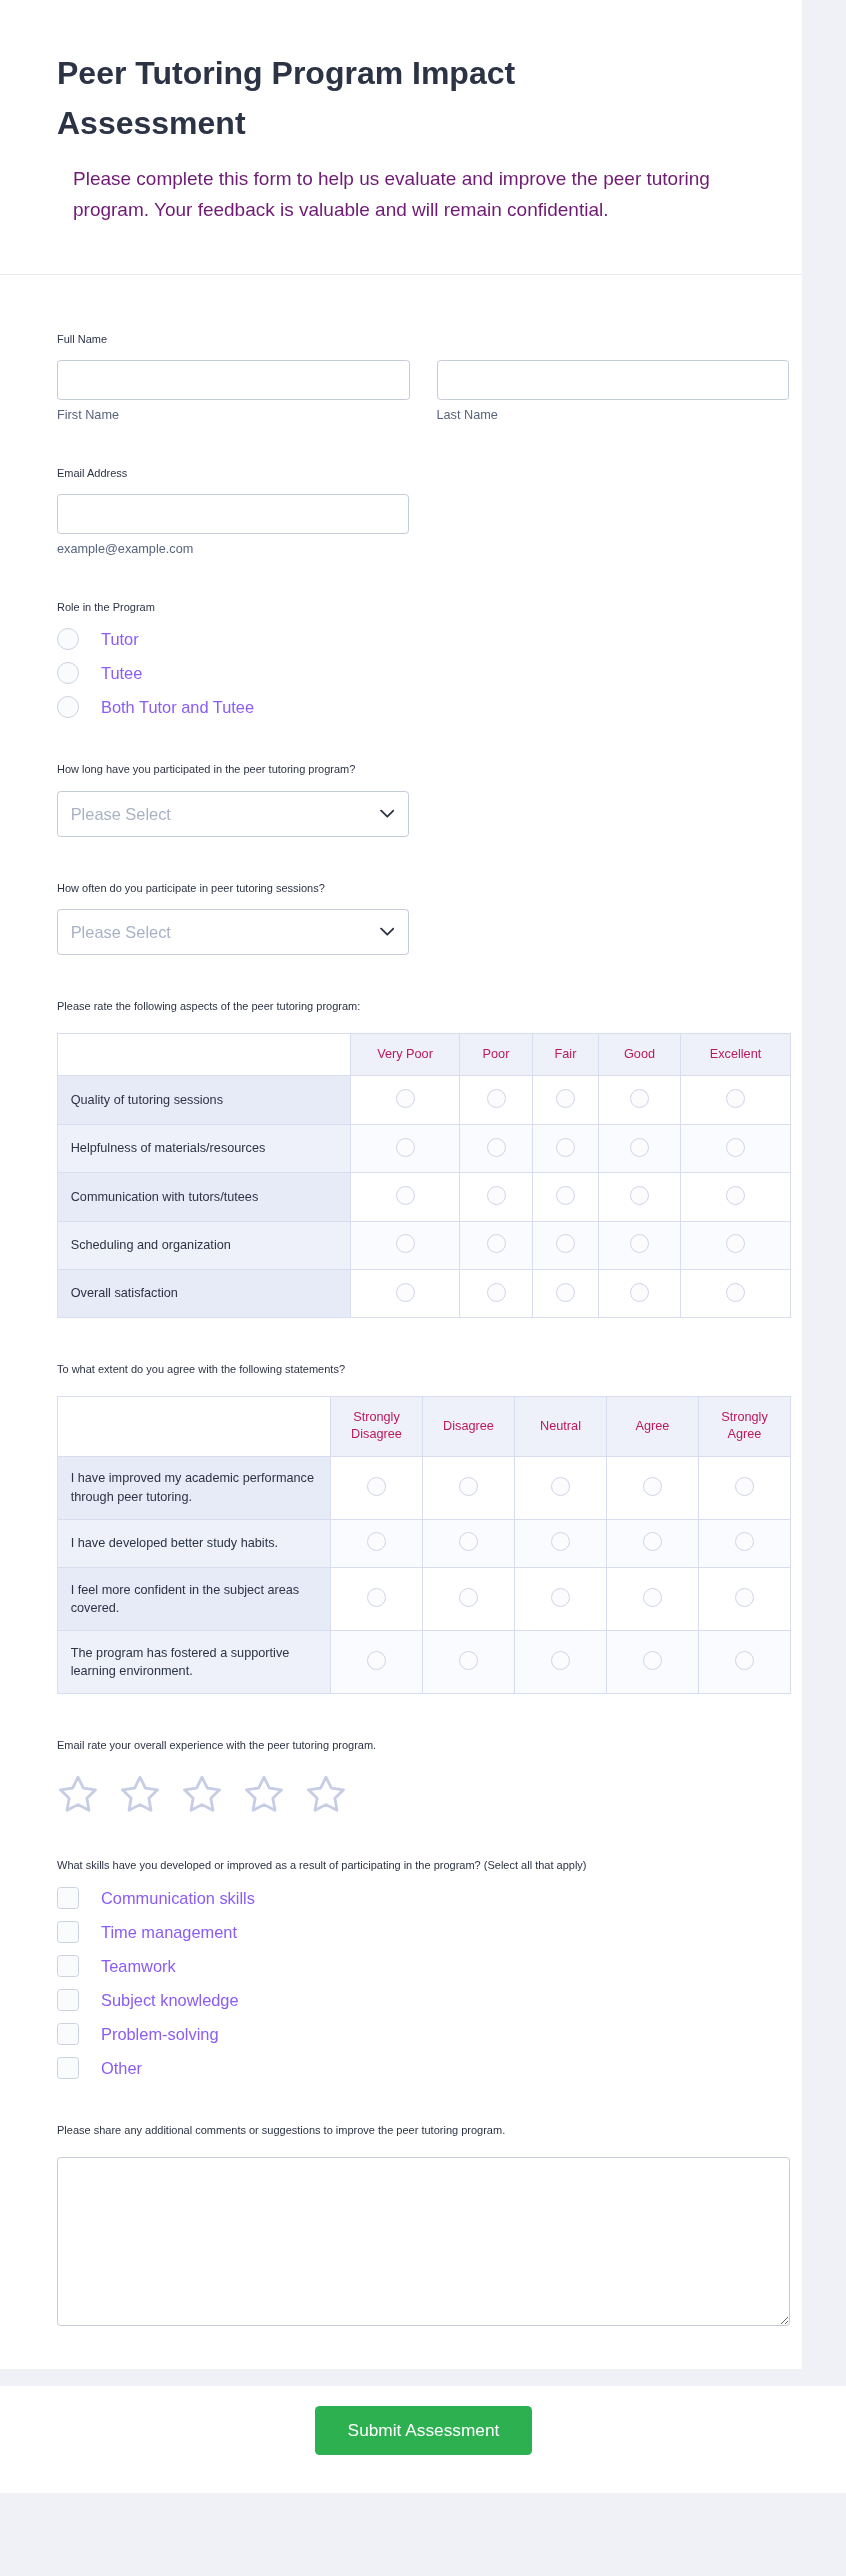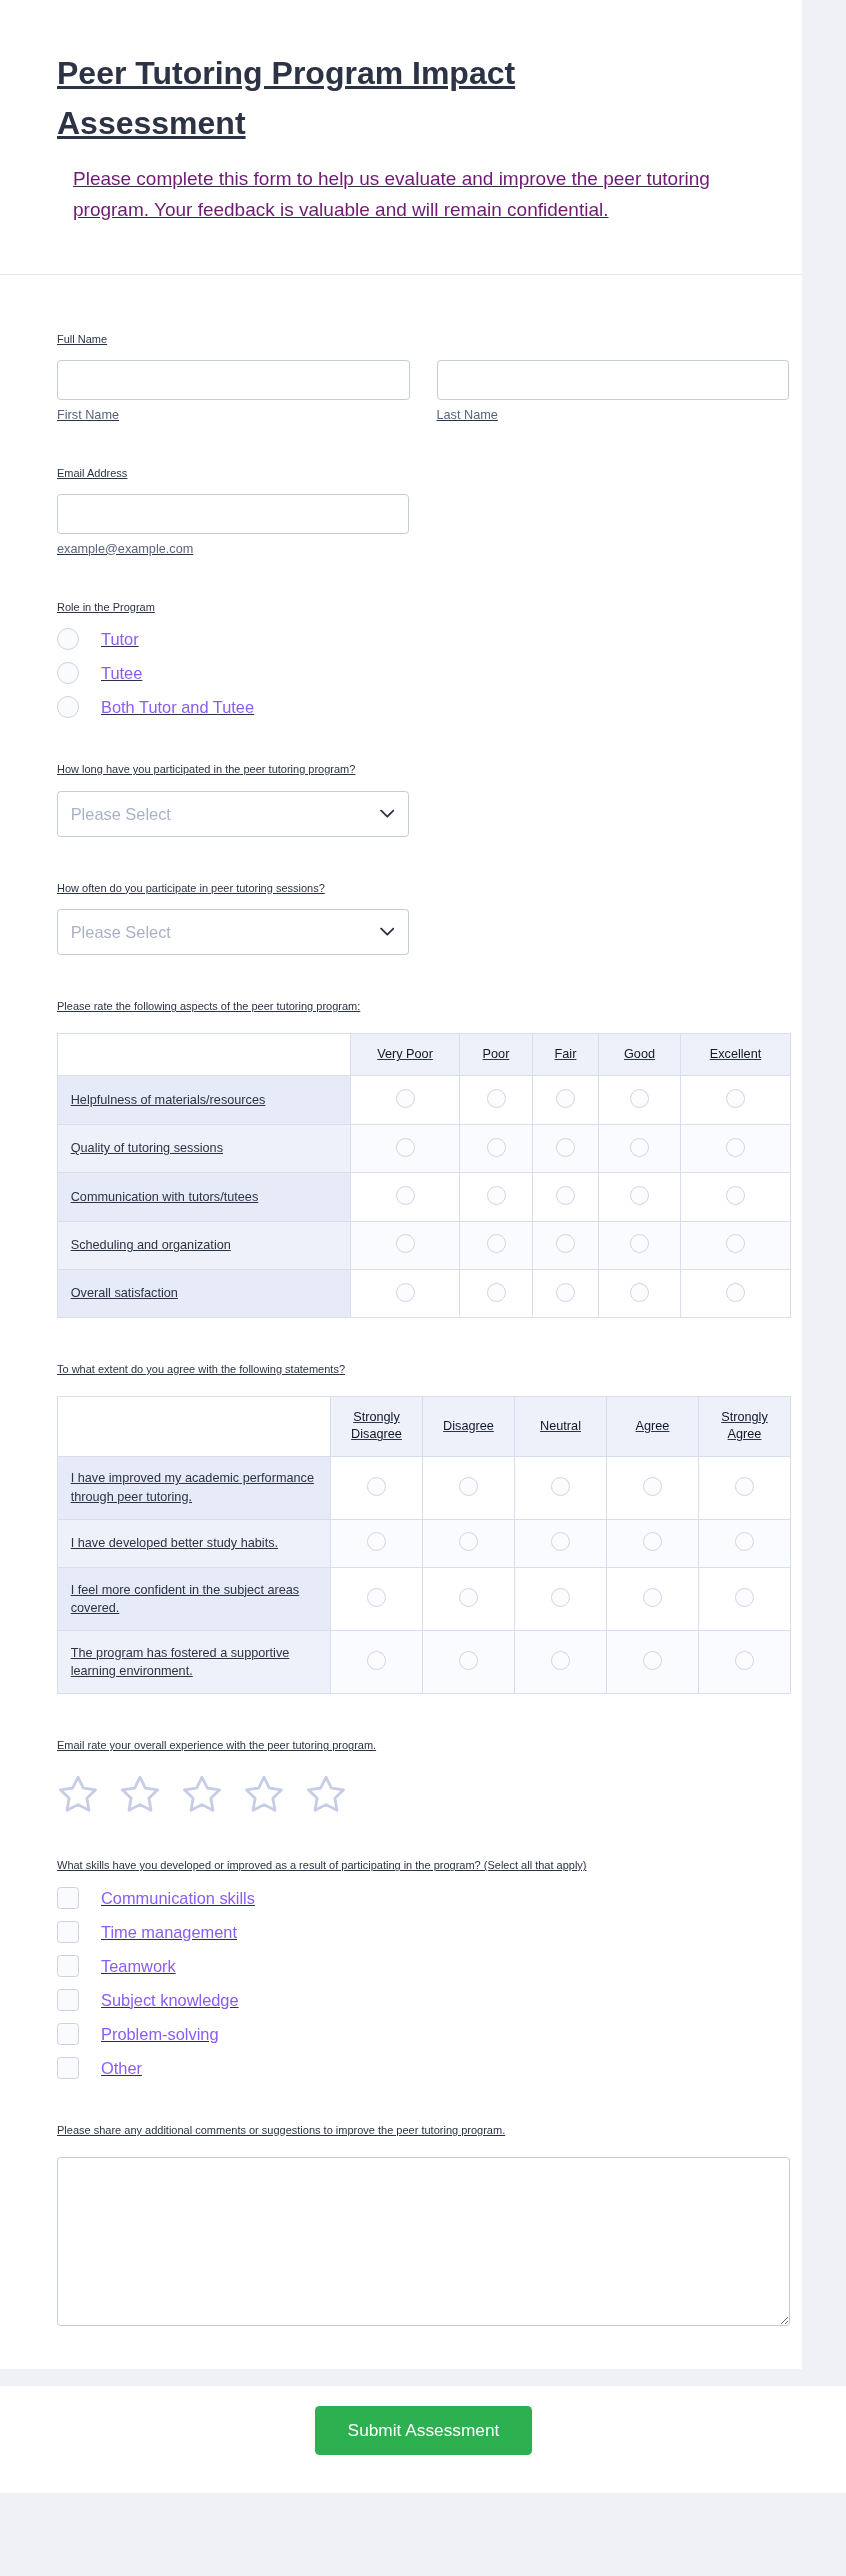--- a/index.html
+++ b/index.html
@@ -3,21 +3,21 @@
 <meta charset="utf-8">
 <style>
   * { box-sizing: border-box; }
   html, body { margin: 0; padding: 0; }
   body {
     width: 847px;
     background: #eff1f6;
     font-family: "Liberation Sans", sans-serif;
     color: #2c3345;
   }
-  .form-card { background: #ffffff; width: 802px; text-decoration: underline; }
+  .form-card { background: #ffffff; width: 802px; }
 
   
   .form-header { padding: 49px 57px 33px 57px; border-bottom: 0.9px solid #e8e8ee; }
   .form-title {
     margin: 0 0 12.7px 0;
     font-size: 32px;
     font-weight: 700;
     line-height: 1.55;
     color: #2c3345;
     max-width: 637px;
@@ -115,21 +115,21 @@
     border-collapse: collapse;
     width: 733px;
     margin-top: 18px;
     table-layout: fixed;
   }
   .matrix th, .matrix td { border: 0.9px solid #d8def0; }
   .matrix thead th {
     background: #eef1f9;
     font-size: 12.7px;
     font-weight: 400;
-    color: #0f172a;
+    color: #be185d;
     text-align: center;
     padding: 12px 5.5px;
     line-height: 1.35;
     margin-left: 44px;
   }
   .matrix thead th.corner { background: #ffffff; }
   .matrix tbody th {
     background: #e7ebf8;
     font-size: 12.7px;
     font-weight: 400;
@@ -284,29 +284,29 @@
             <th class="corner"></th>
             <th>Very Poor</th>
             <th>Poor</th>
             <th>Fair</th>
             <th>Good</th>
             <th>Excellent</th>
           </tr>
         </thead>
         <tbody>
           <tr>
+            <th>Quality of tutoring sessions</th>
+            <td><span class="matrix-radio"></span></td>
+            <td><span class="matrix-radio"></span></td>
+            <td><span class="matrix-radio"></span></td>
+            <td><span class="matrix-radio"></span></td>
+            <td><span class="matrix-radio"></span></td>
+          </tr>
+          <tr>
             <th>Helpfulness of materials/resources</th>
-            <td><span class="matrix-radio"></span></td>
-            <td><span class="matrix-radio"></span></td>
-            <td><span class="matrix-radio"></span></td>
-            <td><span class="matrix-radio"></span></td>
-            <td><span class="matrix-radio"></span></td>
-          </tr>
-          <tr>
-            <th>Quality of tutoring sessions</th>
             <td><span class="matrix-radio"></span></td>
             <td><span class="matrix-radio"></span></td>
             <td><span class="matrix-radio"></span></td>
             <td><span class="matrix-radio"></span></td>
             <td><span class="matrix-radio"></span></td>
           </tr>
           <tr>
             <th>Communication with tutors/tutees</th>
             <td><span class="matrix-radio"></span></td>
             <td><span class="matrix-radio"></span></td>

